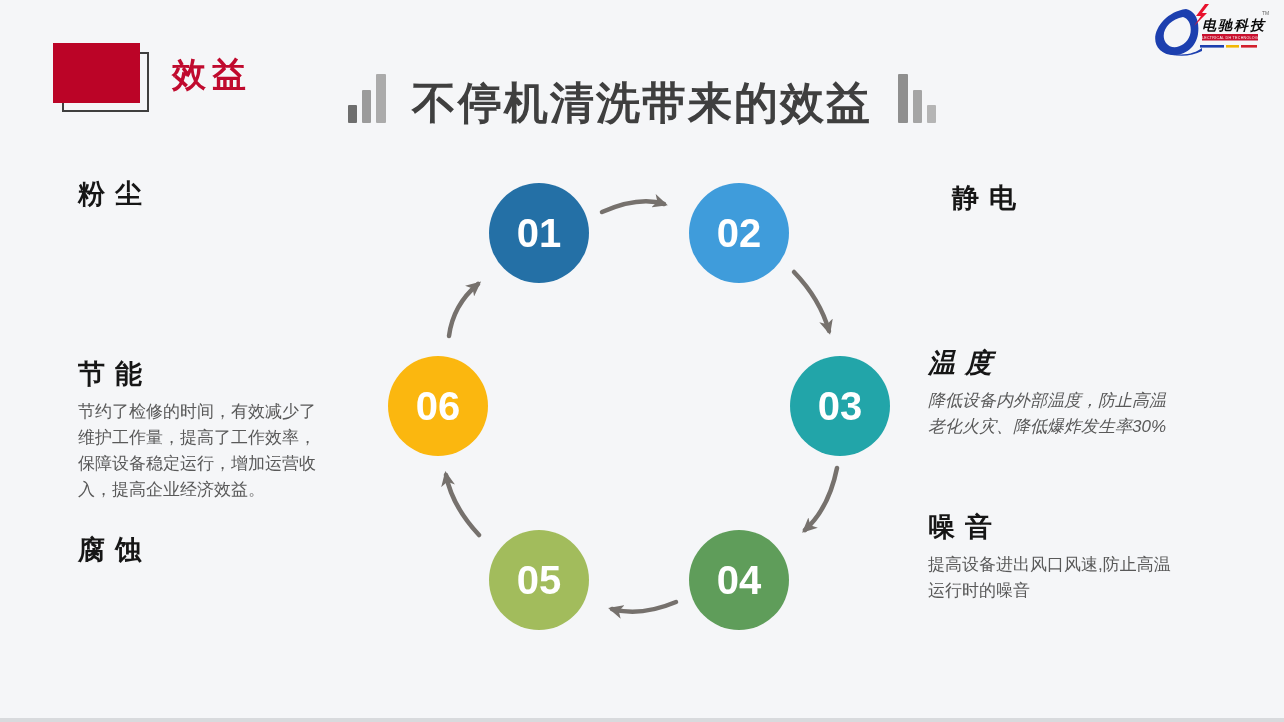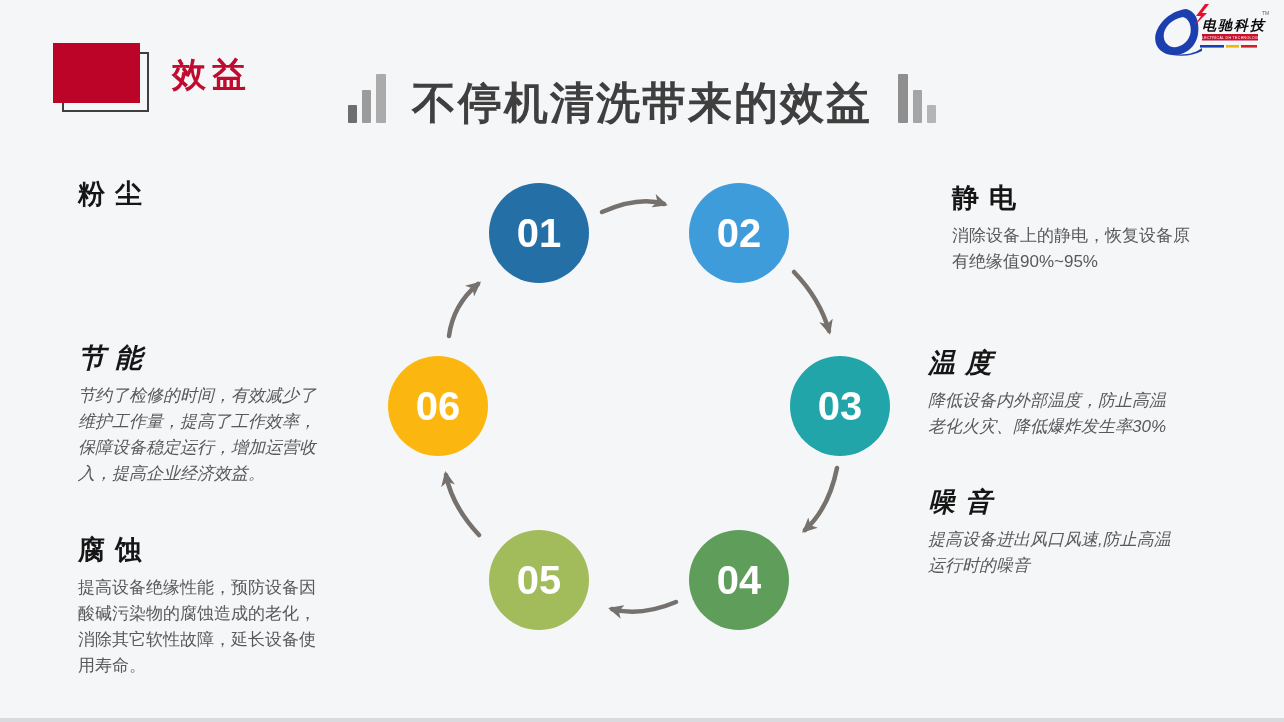--- a/index.html
+++ b/index.html
@@ -45,25 +45,25 @@
   .benefit{position:absolute;}
   .benefit .b-title{
     font-size:27px;font-weight:700;color:#161616;letter-spacing:10px;
     margin-bottom:9px;line-height:1.1;
   }
   .benefit.align-right .b-title{text-align:left;}
   .benefit .b-body{
     font-size:17px;color:#595959;line-height:26px;white-space:pre-line;
   }
   .pos-l1{left:78px;top:180px;width:272px;}
-  .pos-l2{left:78px;top:344px;width:272px;font-style:italic;}
+  .pos-l2{left:78px;top:360px;width:272px;}
   .pos-l3{left:78px;top:536px;width:272px;}
   .pos-r1{left:928px;top:184px;width:305px;margin-left:24px;}
   .pos-r2{left:928px;top:349px;width:305px;font-style:italic;}
-  .pos-r3{left:928px;top:488px;width:305px;font-style:italic;}
+  .pos-r3{left:928px;top:513px;width:305px;}
   
   .diagram{position:absolute;left:0;top:0;width:1284px;height:722px;pointer-events:none;}
   .step-num{
     font-family:"Liberation Sans","DejaVu Sans",sans-serif;
     font-size:40px;font-weight:700;fill:#ffffff;
   }
   
   .bottom-bar{position:absolute;left:0;bottom:0;width:100%;height:4px;background:#D8DADD;}
 </style>
 </head>
@@ -143,30 +143,24 @@
 </div>
 <div class="benefit align-right pos-l2">
   <div class="b-title">节能</div>
   <div class="b-body">节约了检修的时间，有效减少了
 维护工作量，提高了工作效率，
 保障设备稳定运行，增加运营收
 入，提高企业经济效益。</div>
 </div>
 <div class="benefit align-right pos-l3">
   <div class="b-title">腐蚀</div>
-  <div class="b-body">提高设备绝缘性能，预防设备因
-酸碱污染物的腐蚀造成的老化，
-消除其它软性故障，延长设备使
-用寿命。</div>
 </div>
 
 <div class="benefit pos-r1">
   <div class="b-title">静电</div>
-  <div class="b-body">消除设备上的静电，恢复设备原
-有绝缘值90%~95%</div>
 </div>
 <div class="benefit pos-r2">
   <div class="b-title">温度</div>
   <div class="b-body">降低设备内外部温度，防止高温
 老化火灾、降低爆炸发生率30%</div>
 </div>
 <div class="benefit pos-r3">
   <div class="b-title">噪音</div>
   <div class="b-body">提高设备进出风口风速,防止高温
 运行时的噪音</div>

